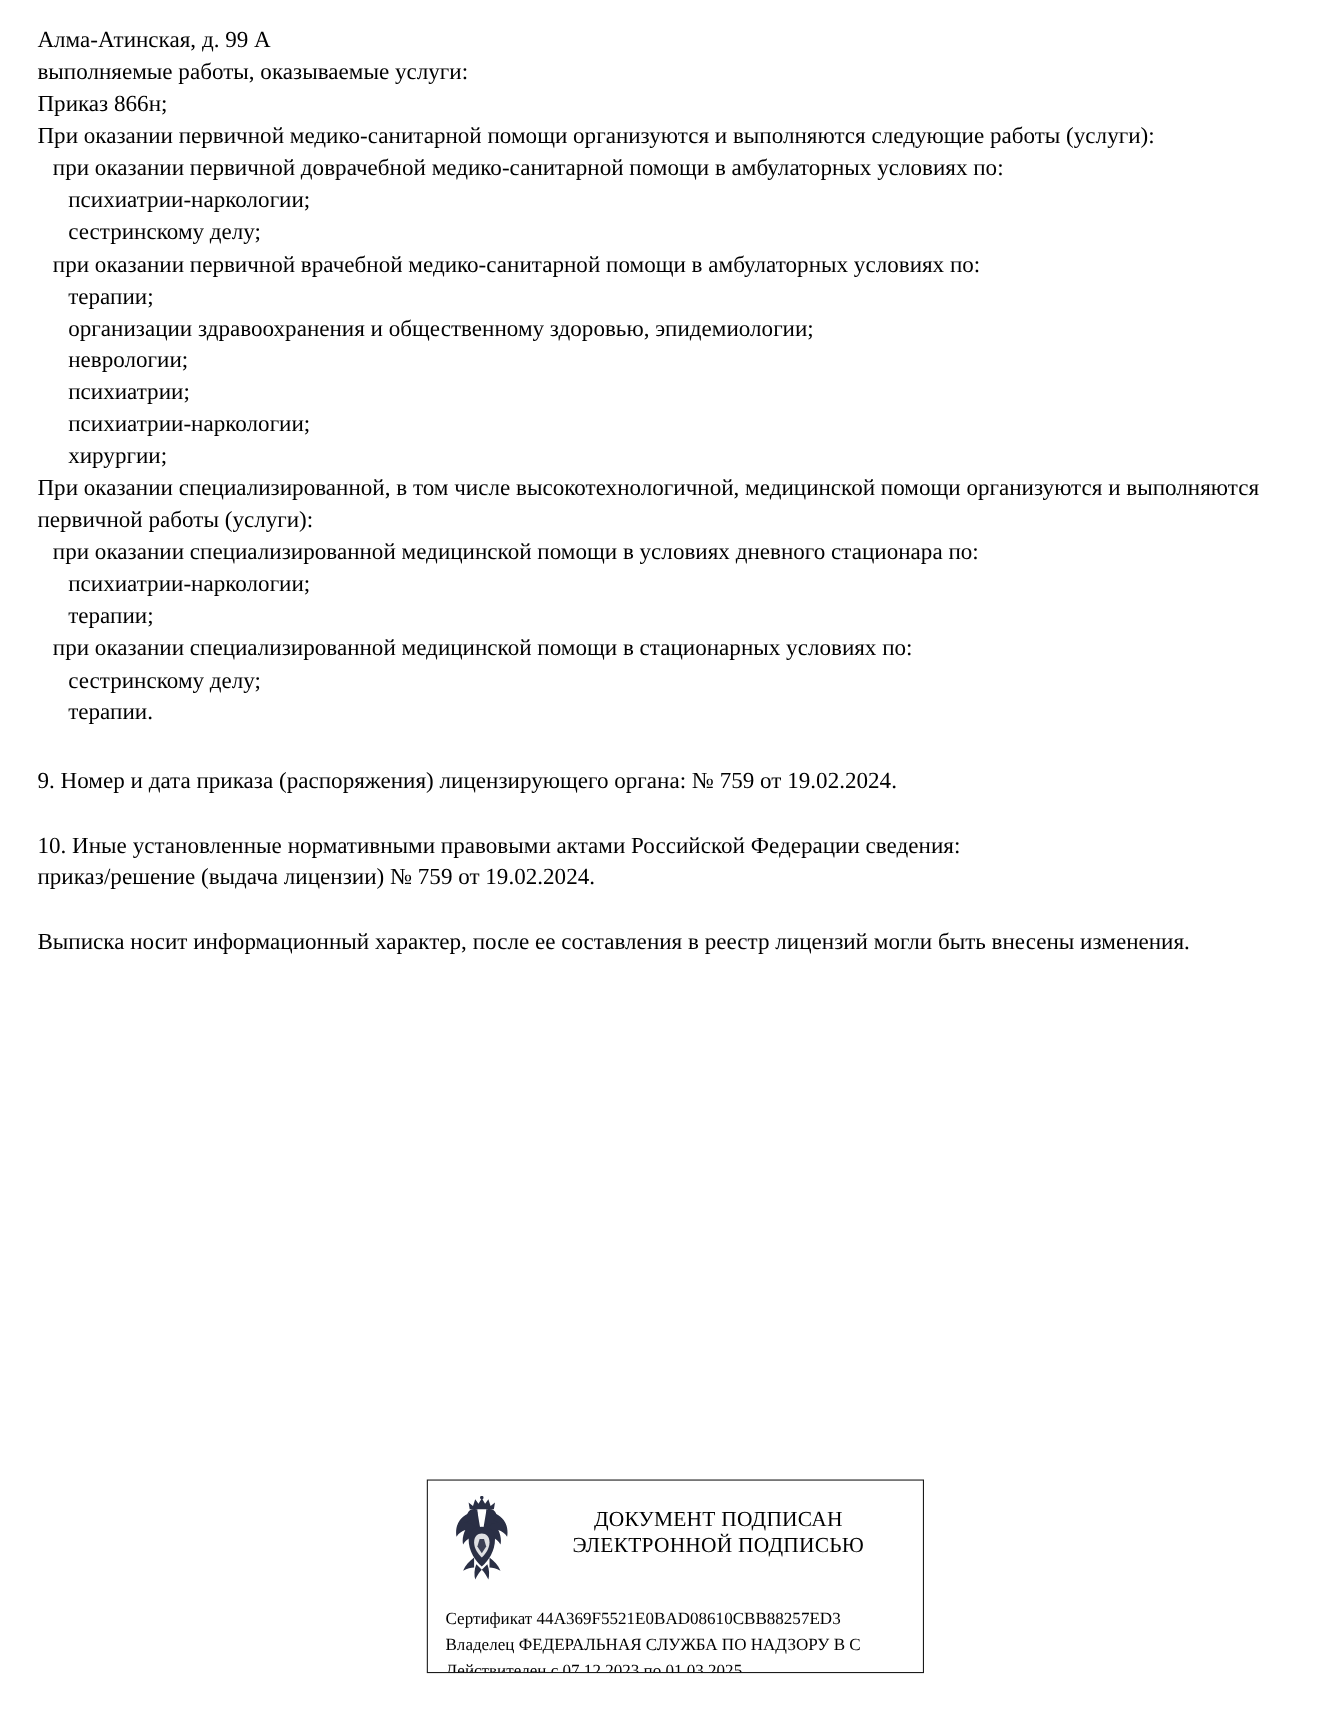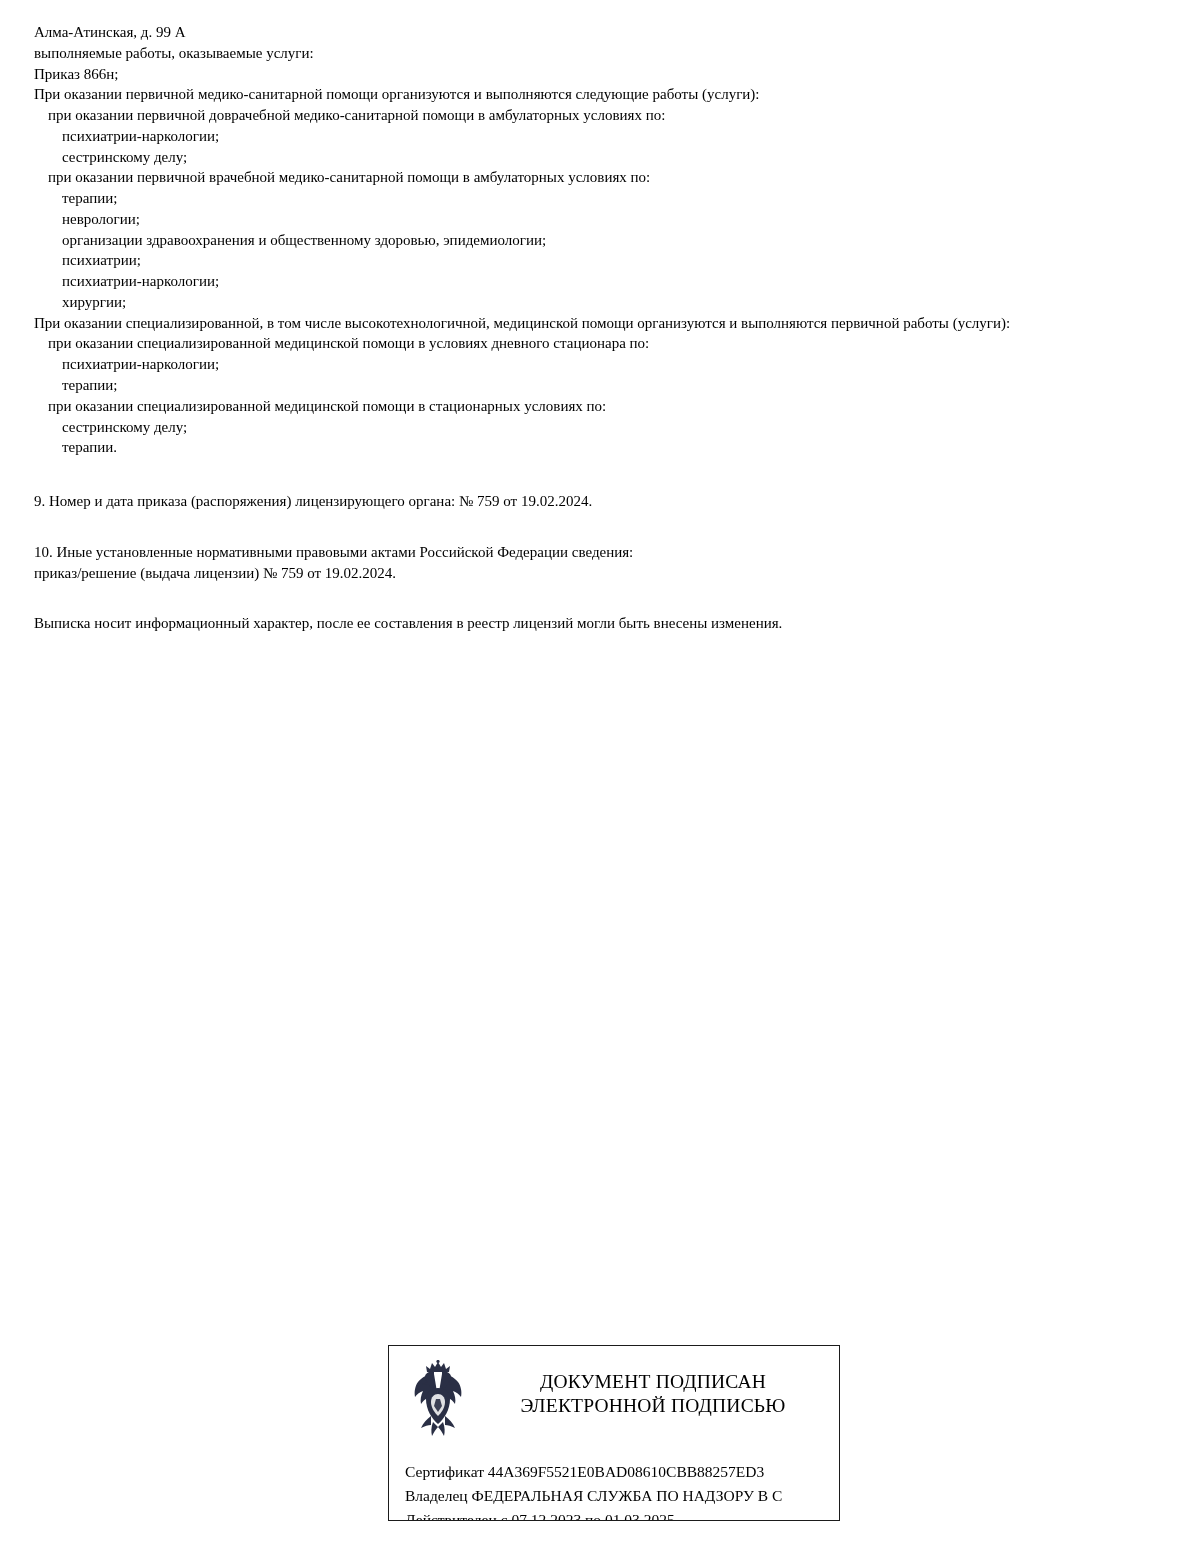--- a/index.html
+++ b/index.html
@@ -15,21 +15,21 @@
     -webkit-font-smoothing: antialiased;
   }
   .page {
     position: relative;
     width: 1200px;
     min-height: 1568px;
     box-sizing: border-box;
     padding: 22px 34px 0 34px;
   }
   .doc-body {
-    font-size: 15px;
+    font-size: 21px;
     line-height: 1.385;
   }
   .line {
     margin: 0;
     padding: 0;
     white-space: pre-wrap;
   }
   .indent-0 { padding-left: 0; }
   .indent-1 { padding-left: 14px; }
   .indent-2 { padding-left: 28px; }
@@ -99,22 +99,22 @@
 
     <p class="line indent-0">Алма-Атинская, д. 99 А</p>
     <p class="line indent-0">выполняемые работы, оказываемые услуги:</p>
     <p class="line indent-0">Приказ 866н;</p>
     <p class="line indent-0">При оказании первичной медико-санитарной помощи организуются и выполняются следующие работы (услуги):</p>
     <p class="line indent-1">при оказании первичной доврачебной медико-санитарной помощи в амбулаторных условиях по:</p>
     <p class="line indent-2">психиатрии-наркологии;</p>
     <p class="line indent-2">сестринскому делу;</p>
     <p class="line indent-1">при оказании первичной врачебной медико-санитарной помощи в амбулаторных условиях по:</p>
     <p class="line indent-2">терапии;</p>
+    <p class="line indent-2">организации здравоохранения и общественному здоровью, эпидемиологии;</p>
     <p class="line indent-2">неврологии;</p>
-    <p class="line indent-2">организации здравоохранения и общественному здоровью, эпидемиологии;</p>
     <p class="line indent-2">психиатрии;</p>
     <p class="line indent-2">психиатрии-наркологии;</p>
     <p class="line indent-2">хирургии;</p>
     <p class="line indent-0">При оказании специализированной, в том числе высокотехнологичной, медицинской помощи организуются и выполняются первичной работы (услуги):</p>
     <p class="line indent-1">при оказании специализированной медицинской помощи в условиях дневного стационара по:</p>
     <p class="line indent-2">психиатрии-наркологии;</p>
     <p class="line indent-2">терапии;</p>
     <p class="line indent-1">при оказании специализированной медицинской помощи в стационарных условиях по:</p>
     <p class="line indent-2">сестринскому делу;</p>
     <p class="line indent-2">терапии.</p>

